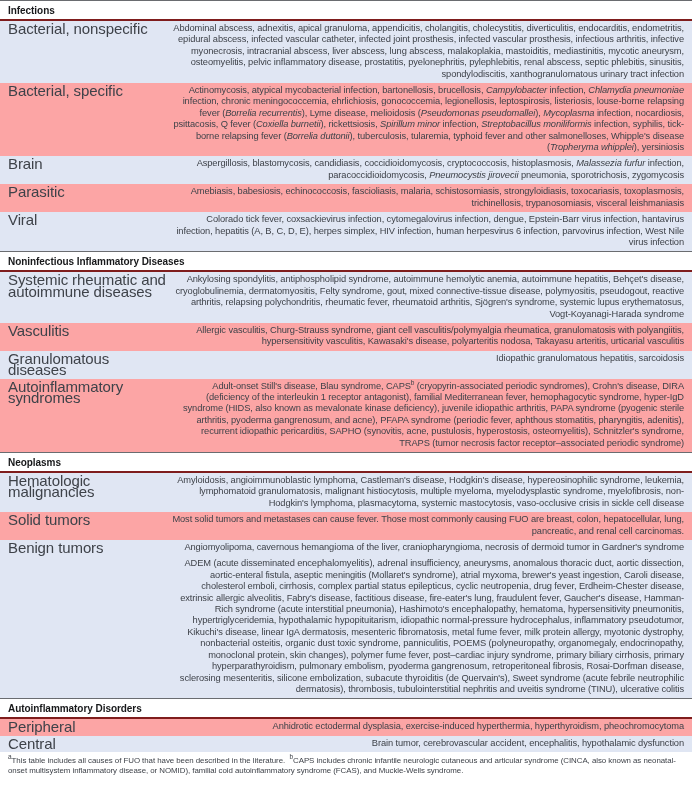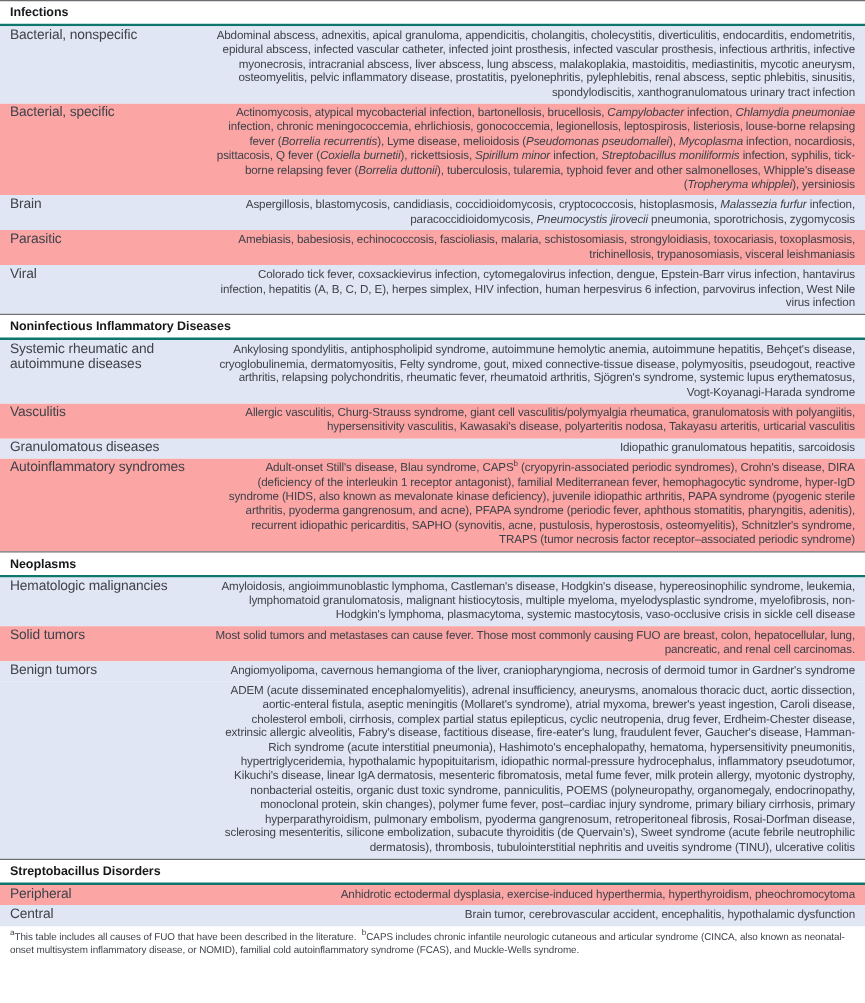--- a/index.html
+++ b/index.html
@@ -9,35 +9,35 @@
     color: #3e4249;
     -webkit-font-smoothing: antialiased;
   }
   #table-root { width: 692px; }
   .section-header {
     font-size: 10px;
     font-weight: bold;
     color: #17181a;
     padding: 4px 8px 3px 8px;
     border-top: 1px solid #6a6c70;
-    border-bottom: 2px solid #0f766e;
+    border-bottom: 2px solid #7f1d1d;
     background: #ffffff;
     letter-spacing: -0.05px;
   }
   .row {
     display: flex;
     align-items: flex-start;
     background: #fca5a5;
   }
   .row.shaded { background: #e0e6f3; }
   .label {
     width: 160px;
     flex-shrink: 0;
     padding: 2px 4px 3px 8px;
-    font-size: 11px;
+    font-size: 15px;
     line-height: 11.4px;
     letter-spacing: -0.1px;
   }
   .content {
     flex: 1;
     padding: 2px 8px 3px 0;
     font-size: 9.3px;
     line-height: 11.4px;
     letter-spacing: -0.1px;
     text-align: right;
@@ -104,21 +104,21 @@
       <div class="content">Most solid tumors and metastases can cause fever. Those most commonly causing FUO are breast, colon, hepatocellular, lung, pancreatic, and renal cell carcinomas.</div>
     </div>
     <div class="row shaded">
       <div class="label">Benign tumors</div>
       <div class="content">Angiomyolipoma, cavernous hemangioma of the liver, craniopharyngioma, necrosis of dermoid tumor in Gardner's syndrome</div>
     </div>
     <div class="row shaded">
       <div class="label"></div>
       <div class="content">ADEM (acute disseminated encephalomyelitis), adrenal insufficiency, aneurysms, anomalous thoracic duct, aortic dissection, aortic-enteral fistula, aseptic meningitis (Mollaret's syndrome), atrial myxoma, brewer's yeast ingestion, Caroli disease, cholesterol emboli, cirrhosis, complex partial status epilepticus, cyclic neutropenia, drug fever, Erdheim-Chester disease, extrinsic allergic alveolitis, Fabry's disease, factitious disease, fire-eater's lung, fraudulent fever, Gaucher's disease, Hamman-Rich syndrome (acute interstitial pneumonia), Hashimoto's encephalopathy, hematoma, hypersensitivity pneumonitis, hypertriglyceridemia, hypothalamic hypopituitarism, idiopathic normal-pressure hydrocephalus, inflammatory pseudotumor, Kikuchi's disease, linear IgA dermatosis, mesenteric fibromatosis, metal fume fever, milk protein allergy, myotonic dystrophy, nonbacterial osteitis, organic dust toxic syndrome, panniculitis, POEMS (polyneuropathy, organomegaly, endocrinopathy, monoclonal protein, skin changes), polymer fume fever, post–cardiac injury syndrome, primary biliary cirrhosis, primary hyperparathyroidism, pulmonary embolism, pyoderma gangrenosum, retroperitoneal fibrosis, Rosai-Dorfman disease, sclerosing mesenteritis, silicone embolization, subacute thyroiditis (de Quervain's), Sweet syndrome (acute febrile neutrophilic dermatosis), thrombosis, tubulointerstitial nephritis and uveitis syndrome (TINU), ulcerative colitis</div>
     </div>
-    <div class="section-header">Streptobacillus Disorders</div>
+    <div class="section-header">Autoinflammatory Disorders</div>
     <div class="row">
       <div class="label">Peripheral</div>
       <div class="content">Anhidrotic ectodermal dysplasia, exercise-induced hyperthermia, hyperthyroidism, pheochromocytoma</div>
     </div>
     <div class="row shaded">
       <div class="label">Central</div>
       <div class="content">Brain tumor, cerebrovascular accident, encephalitis, hypothalamic dysfunction</div>
     </div>
   </div>
 <div class="footnote"><sup>a</sup>This table includes all causes of FUO that have been described in the literature.&nbsp; <sup>b</sup>CAPS includes chronic infantile neurologic cutaneous and articular syndrome (CINCA, also known as neonatal-onset multisystem inflammatory disease, or NOMID), familial cold autoinflammatory syndrome (FCAS), and Muckle-Wells syndrome.</div>

